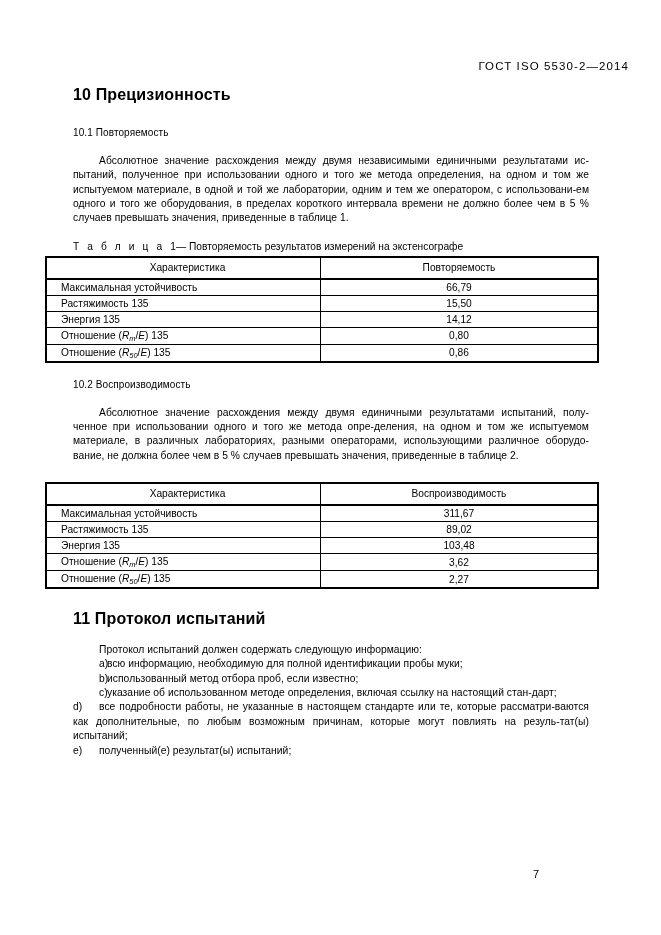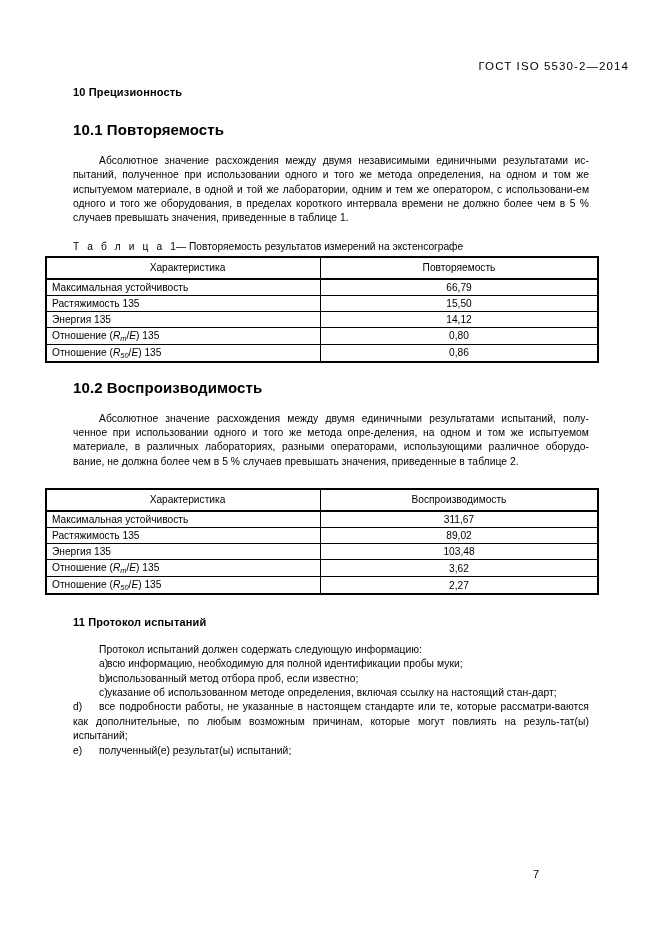--- a/index.html
+++ b/index.html
@@ -44,28 +44,28 @@
 
   
   .content {
     position: absolute;
     left: 73px;
     top: 86px;
     width: 516px;
   }
 
   h1.sec {
-    font-size: 11px;
+    font-size: 16px;
     font-weight: bold;
     margin: 0 0 0 0;
     letter-spacing: 0.15px;
   }
   h2.subsec {
-    font-size: 15px;
-    font-weight: bold;
+    font-size: 10px;
+    font-weight: normal;
     margin: 0;
     letter-spacing: 0.1px;
   }
 
   p.body {
     font-size: 10.3px;
     line-height: 14.35px;
     margin: 0;
     text-align: justify;
     text-justify: inter-word;
@@ -107,21 +107,21 @@
     font-weight: normal;
     height: 20px;
     line-height: 20px;
     border-bottom-width: 2px;
   }
   table.data thead tr th { border-top-width: 2px; }
   table.data thead th:first-child { border-left-width: 2px; padding-left: 8px; }
   table.data thead th:last-child { border-right-width: 2px; }
   table.data tbody td:first-child {
     text-align: left;
-    padding-left: 5px;
+    padding-left: 14px;
     border-left-width: 2px;
   }
   table.data tbody td:last-child {
     text-align: center;
     border-right-width: 2px;
   }
   table.data tbody tr:last-child td { border-bottom-width: 2px; }
 
   .col-a { width: 265px; }
   .col-b { width: 276px; }

